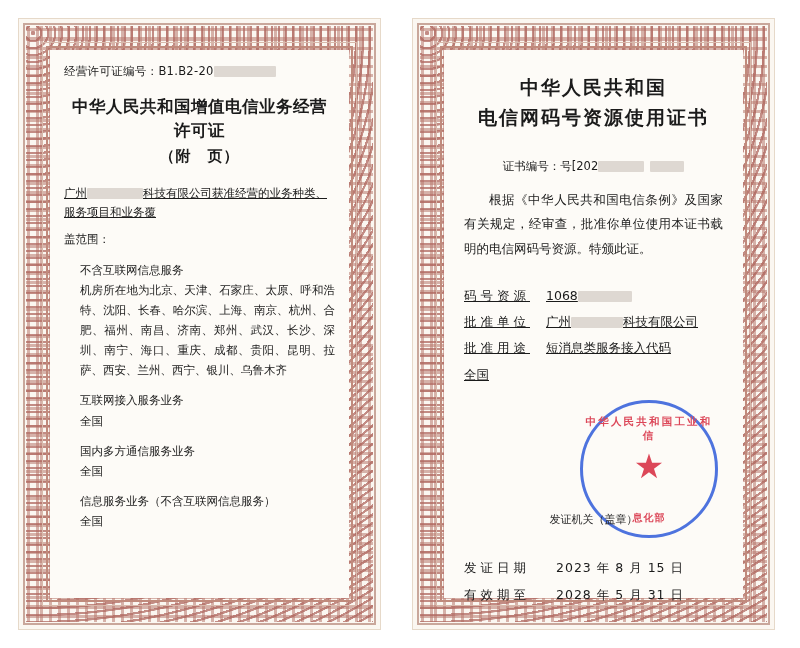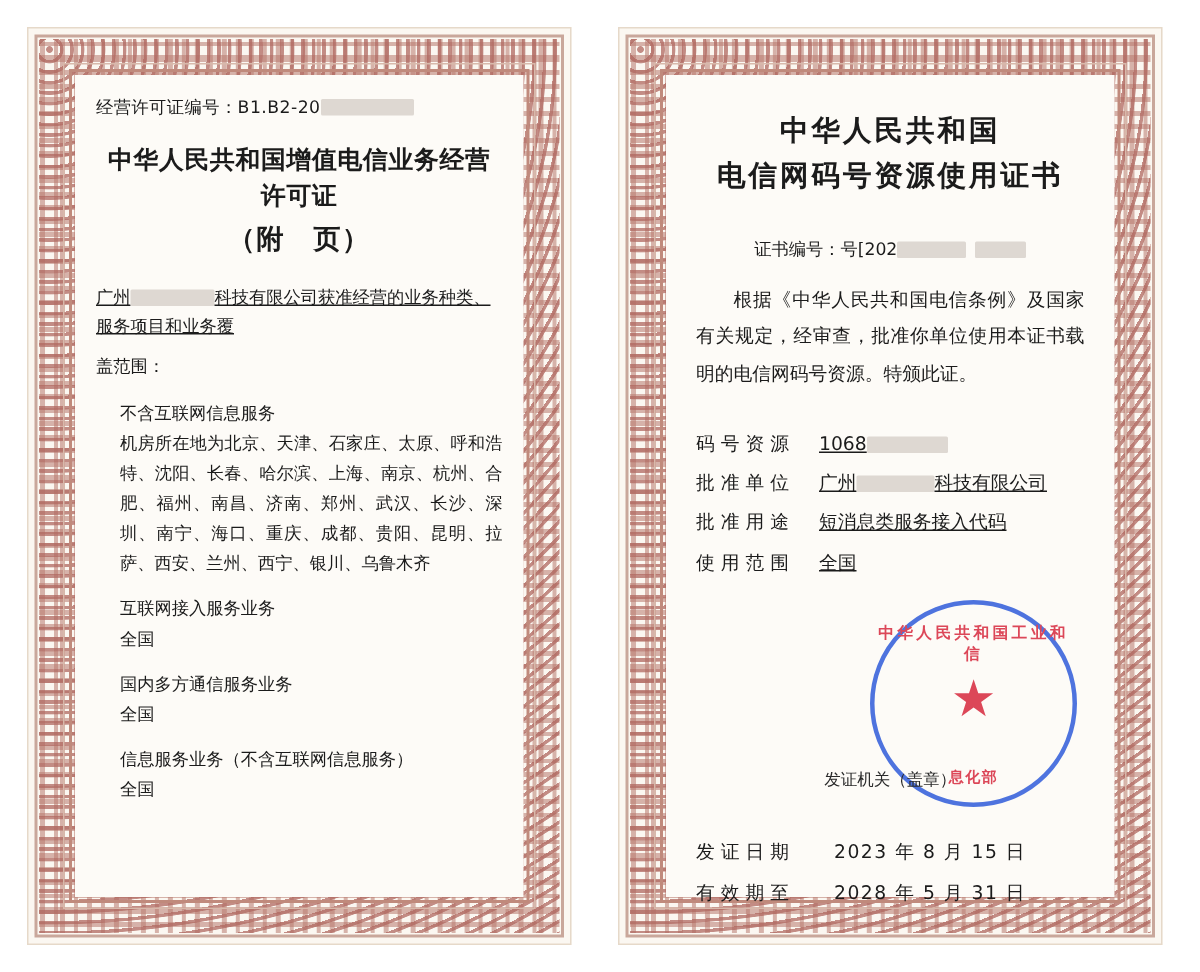--- a/index.html
+++ b/index.html
@@ -117,21 +117,21 @@
   }
   .l-title {
     text-align: center;
     font-size: 16.5px;
     font-weight: 700;
     letter-spacing: .5px;
     line-height: 1.45;
   }
   .l-subtitle {
     text-align: center;
-    font-size: 18px;
+    font-size: 15px;
     font-weight: 700;
     margin-top: 4px;
     letter-spacing: 1px;
   }
   .l-para {
     font-size: 11.5px;
     line-height: 1.7;
     margin-top: 18px;
     text-indent: 0;
     text-decoration: underline;
@@ -191,20 +191,21 @@
   .r-row {
     display: flex;
     align-items: baseline;
     font-size: 12.5px;
     line-height: 2.1;
   }
   .r-key {
     width: 82px;
     flex: 0 0 82px;
     letter-spacing: 4px;
+    text-decoration: underline;
   }
   .r-val { flex: 1; white-space: nowrap; text-decoration: underline; }
 
   
   .seal-wrap {
     position: relative;
     height: 150px;
     margin-top: 6px;
   }
   .seal {
@@ -344,21 +345,20 @@
               <span>广州</span><span class="redact" style="width:52px;"></span><span>科技有限公司</span>
             </div>
           </div>
 
           <div class="r-row">
             <div class="r-key">批准用途</div>
             <div class="r-val">短消息类服务接入代码</div>
           </div>
 
           <div class="r-row">
-            <div class="r-key">使用范围</div>
             <div class="r-val">全国</div>
           </div>
 
         </div>
 
         <div class="seal-wrap">
           <div class="seal">
             <div class="seal-top-text">中华人民共和国工业和信</div>
             <div class="seal-star">★</div>
             <div class="seal-bottom-text">息化部</div>

